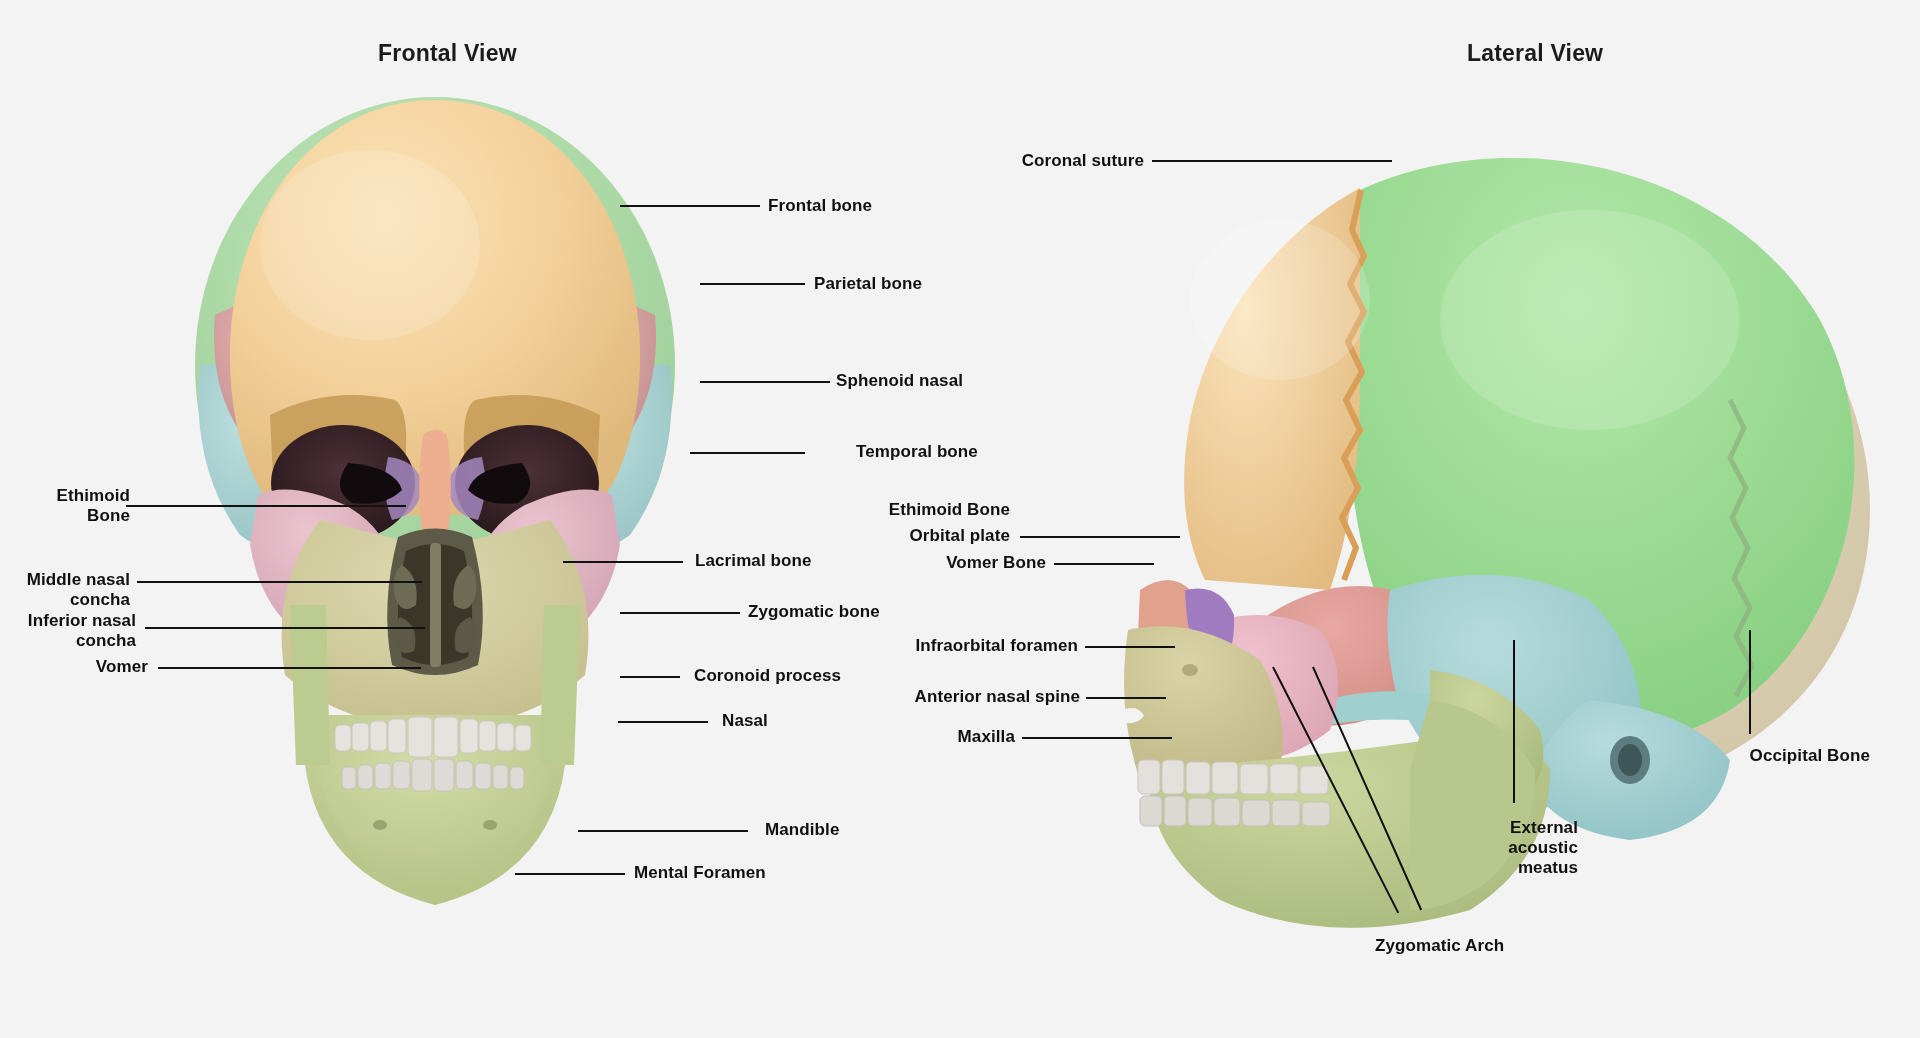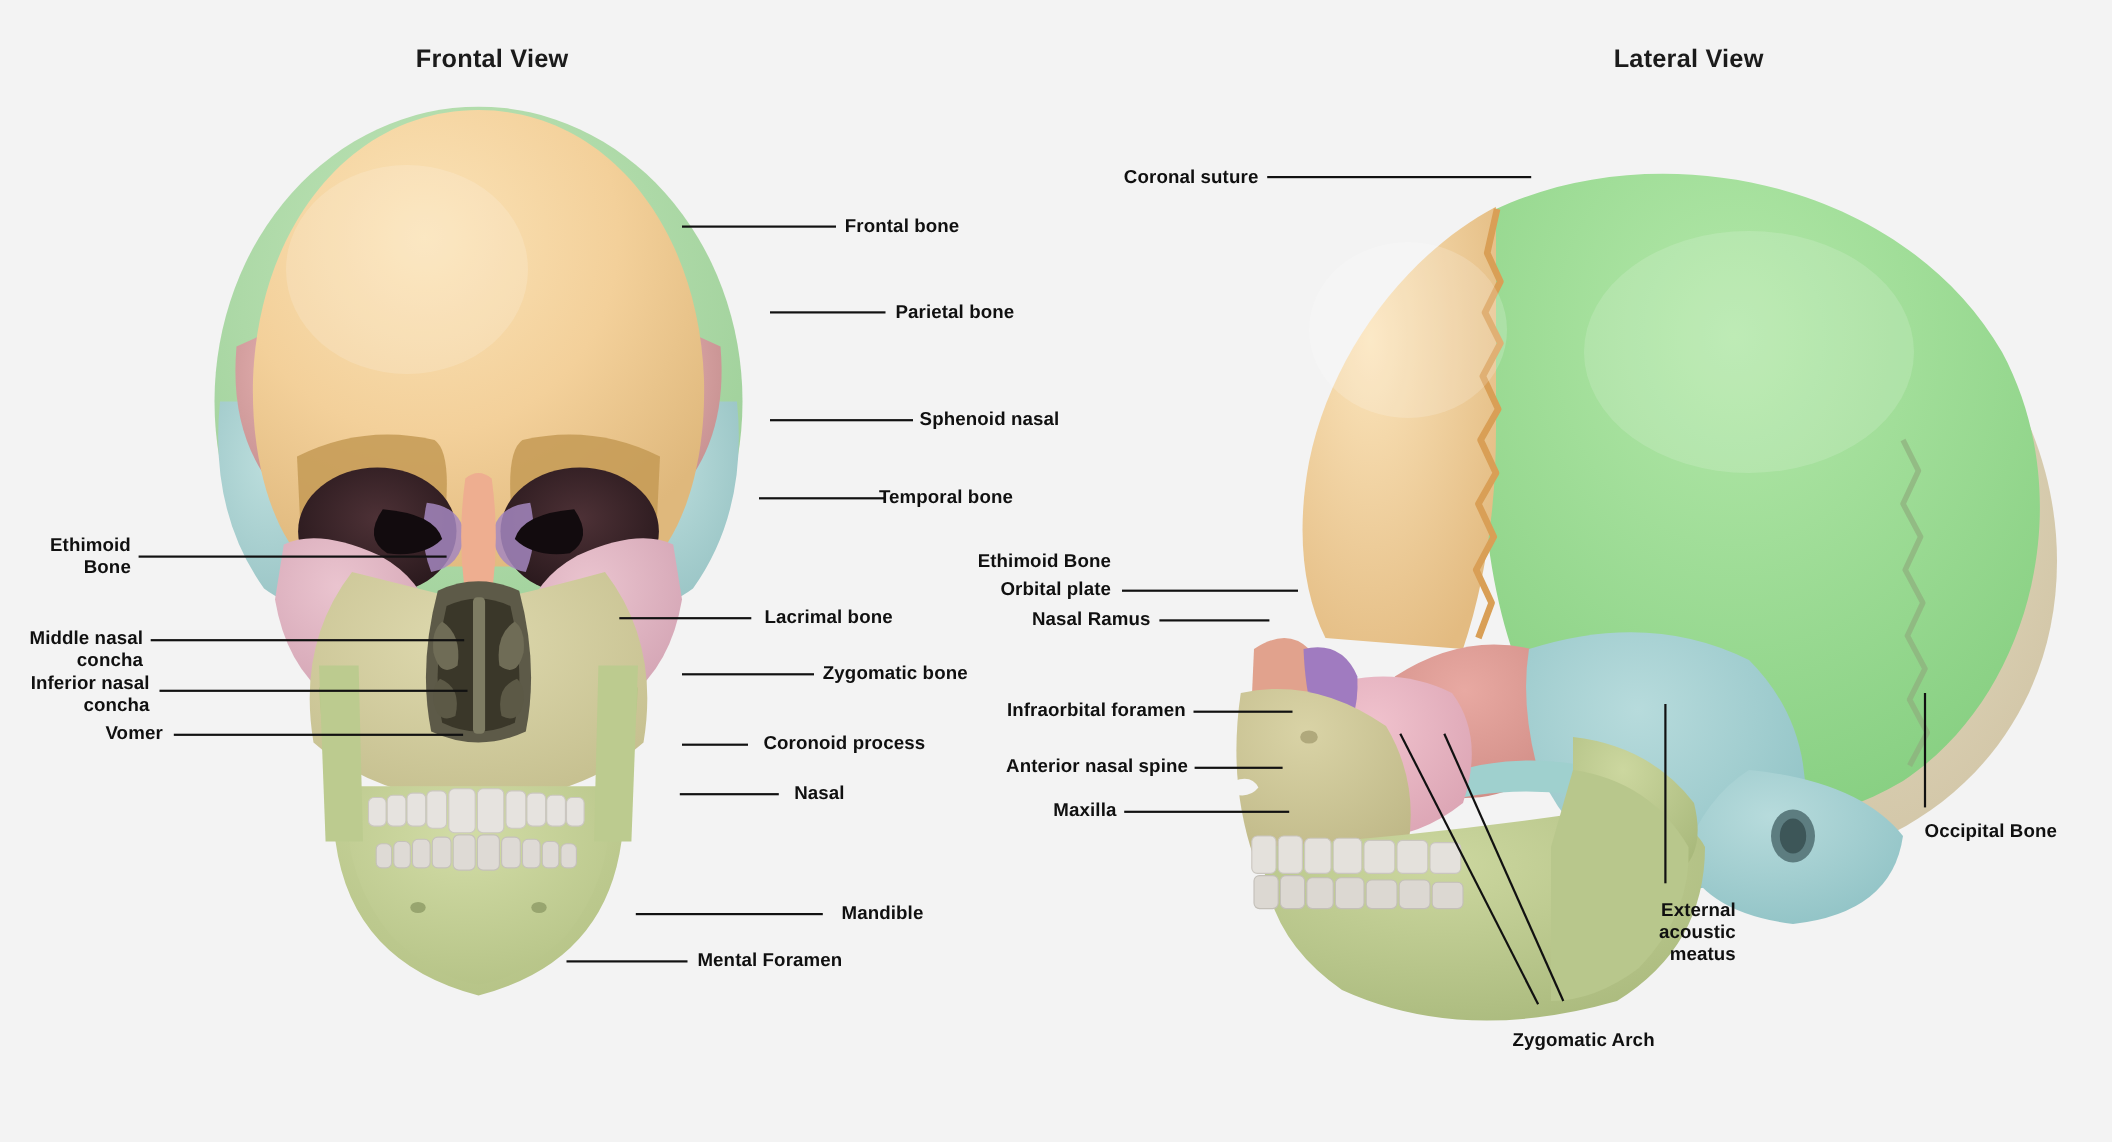--- a/index.html
+++ b/index.html
@@ -295,61 +295,61 @@
   <div class="leader" style="left:620px; top:205px; width:140px;"></div>
   <div class="label" style="left:768px; top:196px;">Frontal bone</div>
 
   <div class="leader" style="left:700px; top:283px; width:105px;"></div>
   <div class="label" style="left:814px; top:274px;">Parietal bone</div>
 
   <div class="leader" style="left:700px; top:381px; width:130px;"></div>
   <div class="label" style="left:836px; top:371px;">Sphenoid nasal</div>
 
   <div class="leader" style="left:690px; top:452px; width:115px;"></div>
-  <div class="label" style="left:799px; top:442px;">Temporal bone</div>
+  <div class="label" style="left:856px; top:442px;">Temporal bone</div>
 
   <div class="leader" style="left:563px; top:561px; width:120px;"></div>
   <div class="label" style="left:695px; top:551px;">Lacrimal bone</div>
 
   <div class="leader" style="left:620px; top:612px; width:120px;"></div>
   <div class="label" style="left:748px; top:602px;">Zygomatic bone</div>
 
   <div class="leader" style="left:620px; top:676px; width:60px;"></div>
   <div class="label" style="left:694px; top:666px;">Coronoid process</div>
 
   <div class="leader" style="left:618px; top:721px; width:90px;"></div>
   <div class="label" style="left:722px; top:711px;">Nasal</div>
 
   <div class="leader" style="left:578px; top:830px; width:170px;"></div>
   <div class="label" style="left:765px; top:820px;">Mandible</div>
 
   <div class="leader" style="left:515px; top:873px; width:110px;"></div>
   <div class="label" style="left:634px; top:863px;">Mental Foramen</div>
 
   <div class="leader" style="left:126px; top:505px; width:280px;"></div>
-  <div class="label right-align" style="left:1px; top:486px; width:118px;"><span>Ethimoid</span><br><span>Bone</span></div>
+  <div class="label right-align" style="left:12px; top:486px; width:118px;"><span>Ethimoid</span><br><span>Bone</span></div>
 
   <div class="leader" style="left:137px; top:581px; width:285px;"></div>
   <div class="label right-align" style="left:0px; top:570px; width:130px;"><span>Middle nasal</span><br><span>concha</span></div>
 
   <div class="leader" style="left:145px; top:627px; width:280px;"></div>
   <div class="label right-align" style="left:0px; top:611px; width:136px;"><span>Inferior nasal</span><br><span>concha</span></div>
 
   <div class="leader" style="left:158px; top:667px; width:263px;"></div>
   <div class="label right-align" style="left:0px; top:657px; width:148px;">Vomer</div>
 
   <div class="leader" style="left:1152px; top:160px; width:240px;"></div>
   <div class="label right-align" style="left:880px; top:151px; width:264px;">Coronal suture</div>
 
   <div class="label right-align" style="left:820px; top:500px; width:190px;">Ethimoid Bone</div>
   <div class="leader" style="left:1020px; top:536px; width:160px;"></div>
   <div class="label right-align" style="left:820px; top:526px; width:190px;">Orbital plate</div>
 
   <div class="leader" style="left:1054px; top:563px; width:100px;"></div>
-  <div class="label right-align" style="left:840px; top:553px; width:206px;">Nasal Ramus</div>
+  <div class="label right-align" style="left:840px; top:553px; width:206px;">Vomer Bone</div>
 
   <div class="leader" style="left:1085px; top:646px; width:90px;"></div>
   <div class="label right-align" style="left:840px; top:636px; width:238px;">Infraorbital foramen</div>
 
   <div class="leader" style="left:1086px; top:697px; width:80px;"></div>
   <div class="label right-align" style="left:840px; top:687px; width:240px;">Anterior nasal spine</div>
 
   <div class="leader" style="left:1022px; top:737px; width:150px;"></div>
   <div class="label right-align" style="left:840px; top:727px; width:175px;">Maxilla</div>
 

